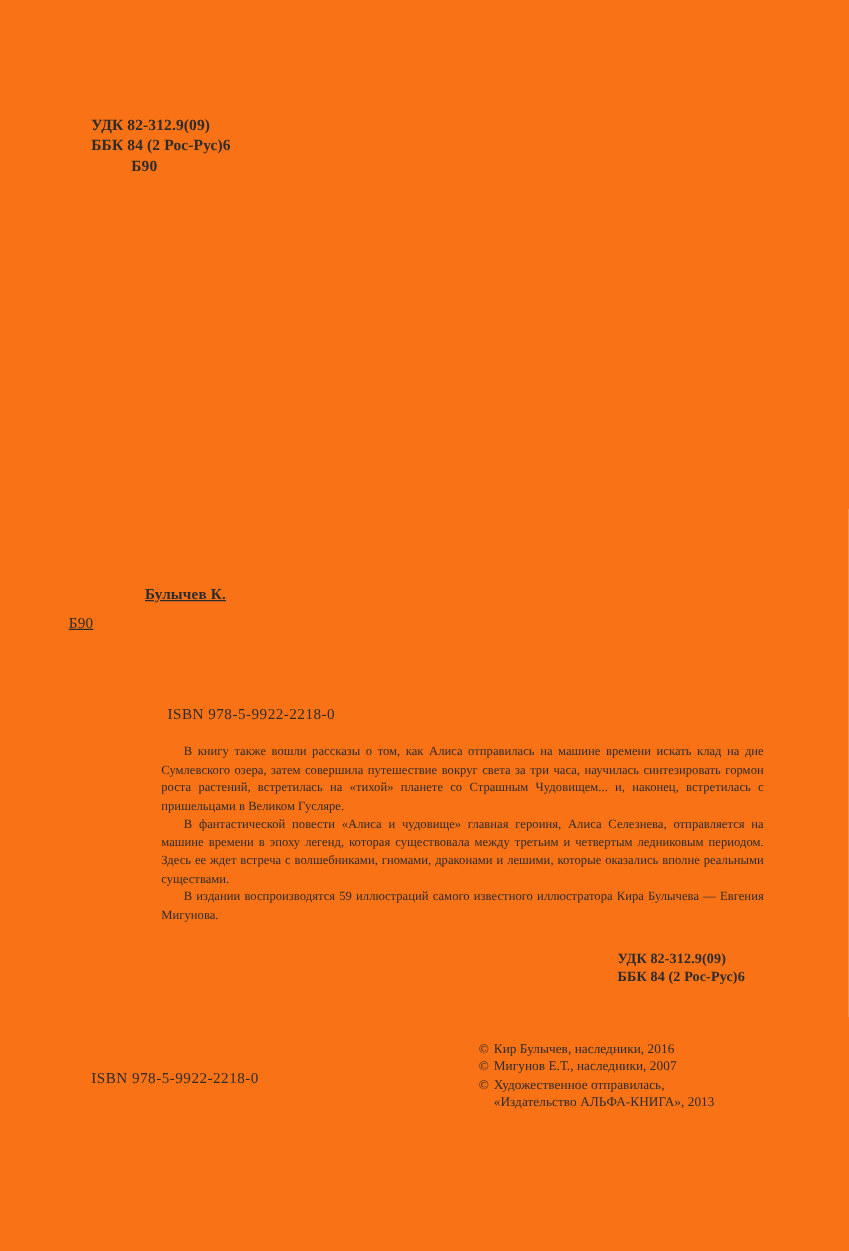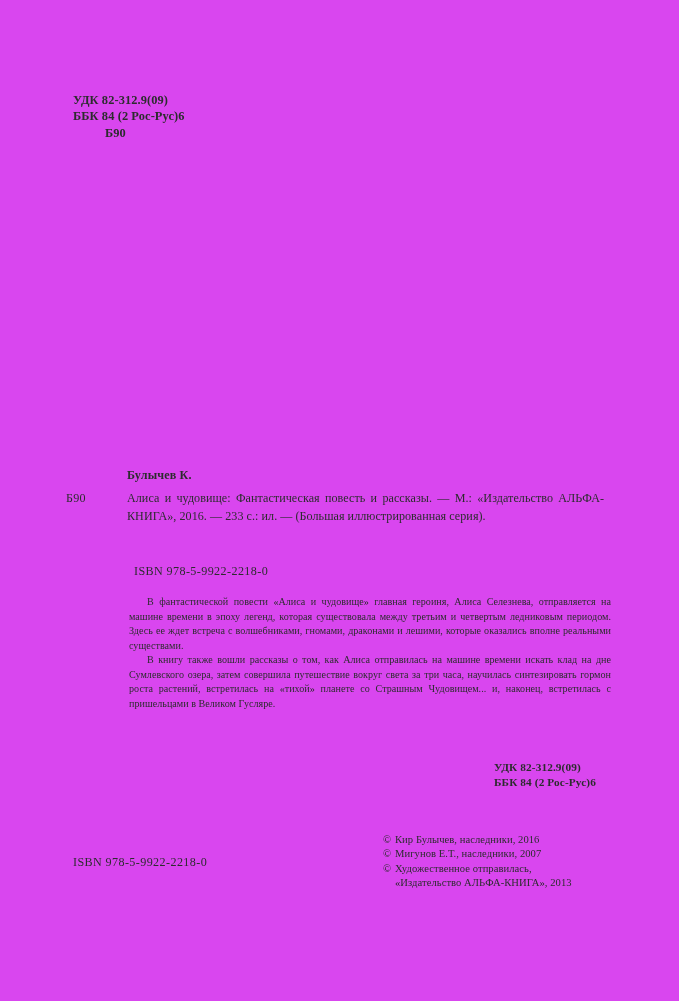--- a/index.html
+++ b/index.html
@@ -14,45 +14,46 @@
     position: relative;
     font-family: "Liberation Serif", "DejaVu Serif", serif;
     color: #2c2c2e;
     -webkit-font-smoothing: antialiased;
     overflow: hidden;
   }
 
   .page {
     position: absolute;
     inset: 0;
-    background: #d946ef;
+    background: #f97316;
   }
 
   
   .class-block {
     position: absolute;
     left: 73px;
     top: 92px;
     font-size: 12.4px;
     line-height: 16.4px;
     font-weight: 700;
     letter-spacing: 0.1px;
     white-space: nowrap;
   }
   .class-block .line { display: block; }
   .class-block .code-indent { padding-left: 32px; }
 
   
   .biblio {
     position: absolute;
-    left: 66px;
+    left: 55px;
     top: 466px;
     width: 538px;
     font-size: 12.1px;
     line-height: 18.6px;
+    text-decoration: underline;
   }
   .biblio .author {
     font-weight: 700;
     margin-left: 61px;
     letter-spacing: 0.15px;
     margin-bottom: 4px;
   }
   .biblio .entry {
     display: flex;
     align-items: flex-start;
@@ -149,29 +150,29 @@
   <div class="class-block">
     <span class="line">УДК 82-312.9(09)</span>
     <span class="line">ББК 84 (2 Рос-Рус)6</span>
     <span class="line code-indent">Б90</span>
   </div>
 
   <div class="biblio">
     <div class="author">Булычев К.</div>
     <div class="entry">
       <div class="shelfmark">Б90</div>
-      <div class="desc">Алиса и чудовище: Фантастическая повесть и рассказы. — М.: «Издательство АЛЬФА-КНИГА», 2016. —  233 с.: ил. — (Большая иллюстрированная серия).</div>
     </div>
   </div>
 
   <div class="isbn-main">ISBN 978-5-9922-2218-0</div>
 
   <div class="annotation">
+    <p>В книгу также вошли  рассказы  о том, как Алиса отправилась на машине времени искать клад на дне Сумлевского озера, затем совершила путешествие вокруг света за три часа,  научилась синтезировать гормон роста растений, встретилась на «тихой» планете со Страшным Чудовищем... и, наконец, встретилась с пришельцами в Великом Гусляре.</p>
     <p>В фантастической повести «Алиса и чудовище» главная героиня, Алиса Селезнева, отправляется  на машине времени в эпоху легенд, которая существовала между третьим и четвертым ледниковым периодом. Здесь ее ждет встреча с волшебниками, гномами, драконами и лешими, которые оказались вполне реальными существами.</p>
-    <p>В книгу также вошли  рассказы  о том, как Алиса отправилась на машине времени искать клад на дне Сумлевского озера, затем совершила путешествие вокруг света за три часа,  научилась синтезировать гормон роста растений, встретилась на «тихой» планете со Страшным Чудовищем... и, наконец, встретилась с пришельцами в Великом Гусляре.</p>
+    <p>В издании воспроизводятся 59 иллюстраций самого известного иллюстратора Кира Булычева — Евгения Мигунова.</p>
   </div>
 
   <div class="class-block-bottom">
     <span class="line">УДК 82-312.9(09)</span>
     <span class="line">ББК 84 (2 Рос-Рус)6</span>
   </div>
 
   <div class="copyright">
     <span class="cline">
       <span class="mark">©</span><span>Кир Булычев, наследники, 2016</span>

